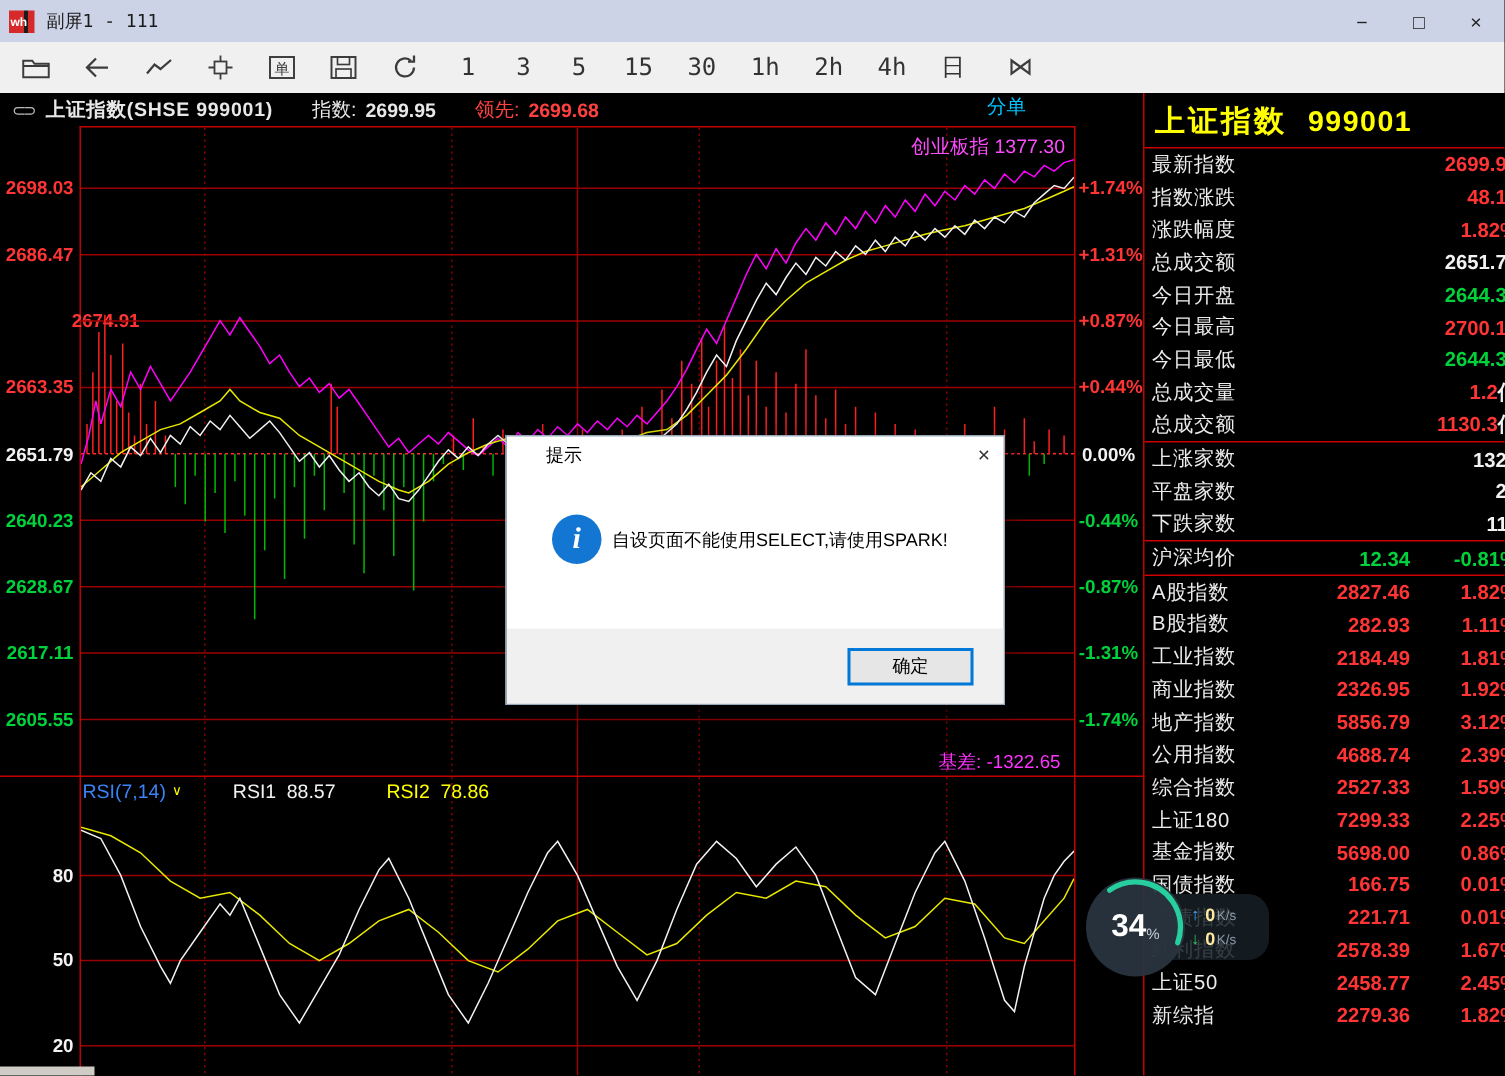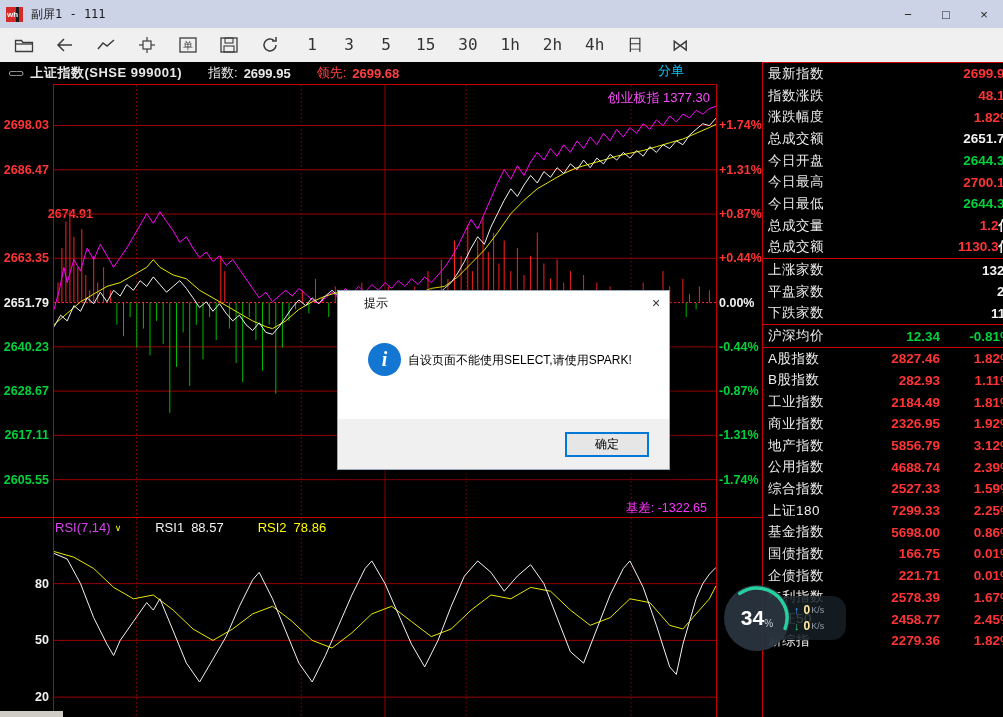--- a/index.html
+++ b/index.html
@@ -22,27 +22,27 @@
   #link-icon{color:#b8b8b8;font-size:11px;margin-left:8px;letter-spacing:-2px;}
   #symbol-name{margin-left:8px;font-weight:bold;letter-spacing:0.5px;}
   .hd-label{margin-left:26px;}
   .hd-val{margin-left:6px;font-weight:bold;}
   .red-t{color:#ff4040;}
   #corner-tag{left:658px;top:62px;color:#00c4ff;font-size:13px;z-index:3;}
   
   .vline{width:1px;background:#c30000;}
   .hline{height:1px;background:#c30000;}
   .axis-lbl{position:absolute;width:48px;text-align:right;font-size:12.5px;font-weight:bold;line-height:14px;}
-  .pct-lbl{position:absolute;left:719px;width:40px;text-align:left;font-size:12.5px;font-weight:bold;line-height:14px;}
+  .pct-lbl{position:absolute;left:719px;width:40px;text-align:center;font-size:12.5px;font-weight:bold;line-height:14px;}
   .c-red{color:#ff3434;}.c-green{color:#00d23c;}.c-white{color:#f2f2f2;}
   #gem-label{left:560px;top:89px;width:150px;text-align:right;color:#ff4cff;font-size:13px;z-index:3;}
   #basis-label{left:480px;top:500px;width:227px;text-align:right;color:#ff33ff;font-size:12.5px;z-index:3;}
   
   #rsi-header{left:55px;top:520px;display:flex;align-items:center;font-size:13px;z-index:3;}
-  #rsi-name{color:#d946ef;}
+  #rsi-name{color:#3b82f6;}
   #rsi-chevron{color:#ffff00;font-size:9px;margin-left:4px;}
   .rsi-grp{margin-left:34px;display:flex;gap:7px;}
   
   #quote-panel{left:763px;top:62px;width:240px;height:655px;z-index:2;}
   #qp-title{display:flex;align-items:baseline;padding:5px 0 4px 7px;color:#ffff00;font-weight:bold;}
   #qp-title .t1{font-size:20px;letter-spacing:2px;}
   #qp-title .t2{font-size:19px;margin-left:14px;letter-spacing:1px;}
   #qp-rows{width:100%;}
   .qp-row{height:21.7px;display:flex;align-items:center;padding-left:5px;}
   .qp-label{font-size:13.5px;color:#ececec;letter-spacing:0.5px;white-space:nowrap;}
@@ -216,20 +216,24 @@
       <span>RSI1</span>
       <span>88.57</span>
     </span>
   <span class="rsi-grp" style="color:#ffff00;">
       <span>RSI2</span>
       <span>78.86</span>
     </span>
 </div>
 
 <div id="quote-panel" class="abs">
+  <div id="qp-title">
+    <span class="t1">上证指数</span>
+    <span class="t2">999001</span>
+  </div>
   <div class="qp-sep"></div>
   <div id="qp-rows">
       <div class="qp-row">
         <span class="qp-label">最新指数</span>
         <span class="qp-val c-red solo">2699.95</span>
       </div>
       <div class="qp-row">
         <span class="qp-label">指数涨跌</span>
         <span class="qp-val c-red solo">48.16</span>
       </div>

